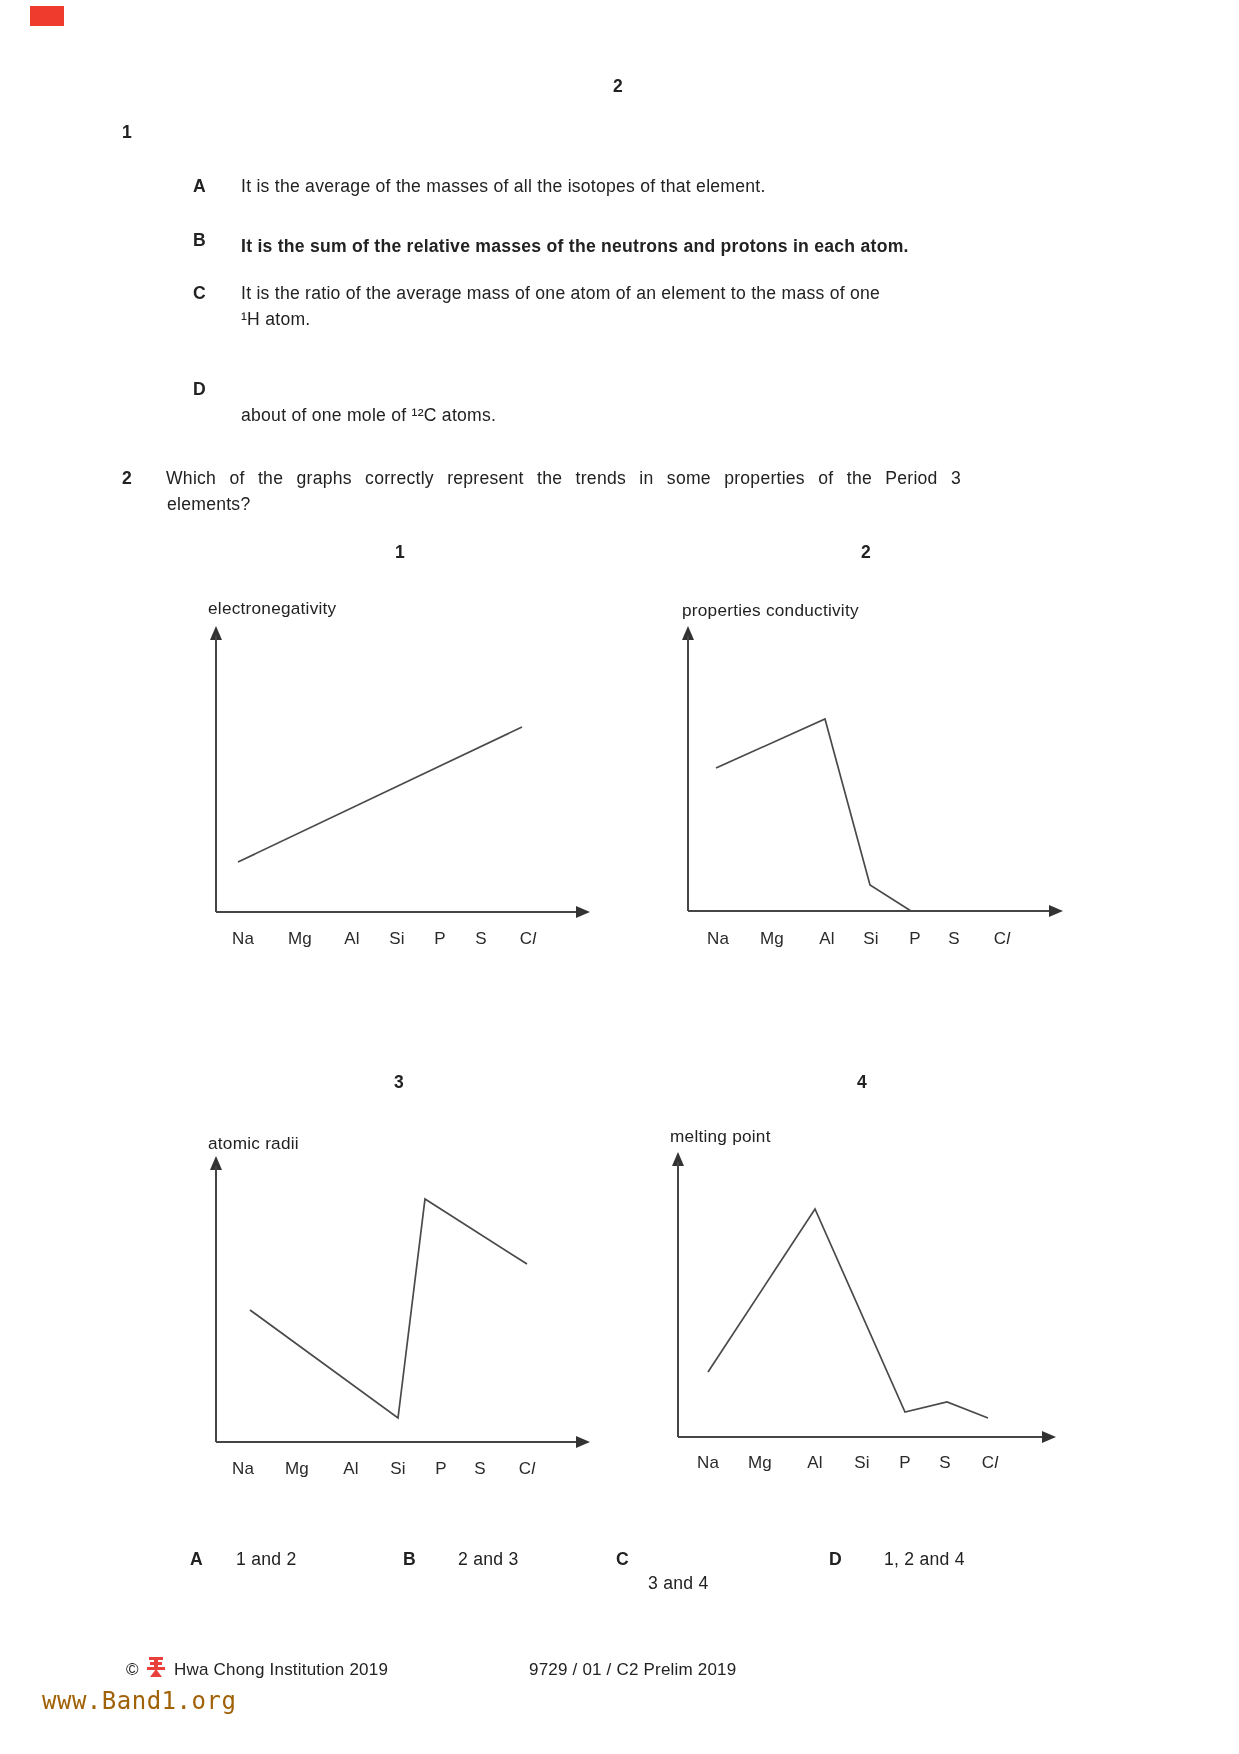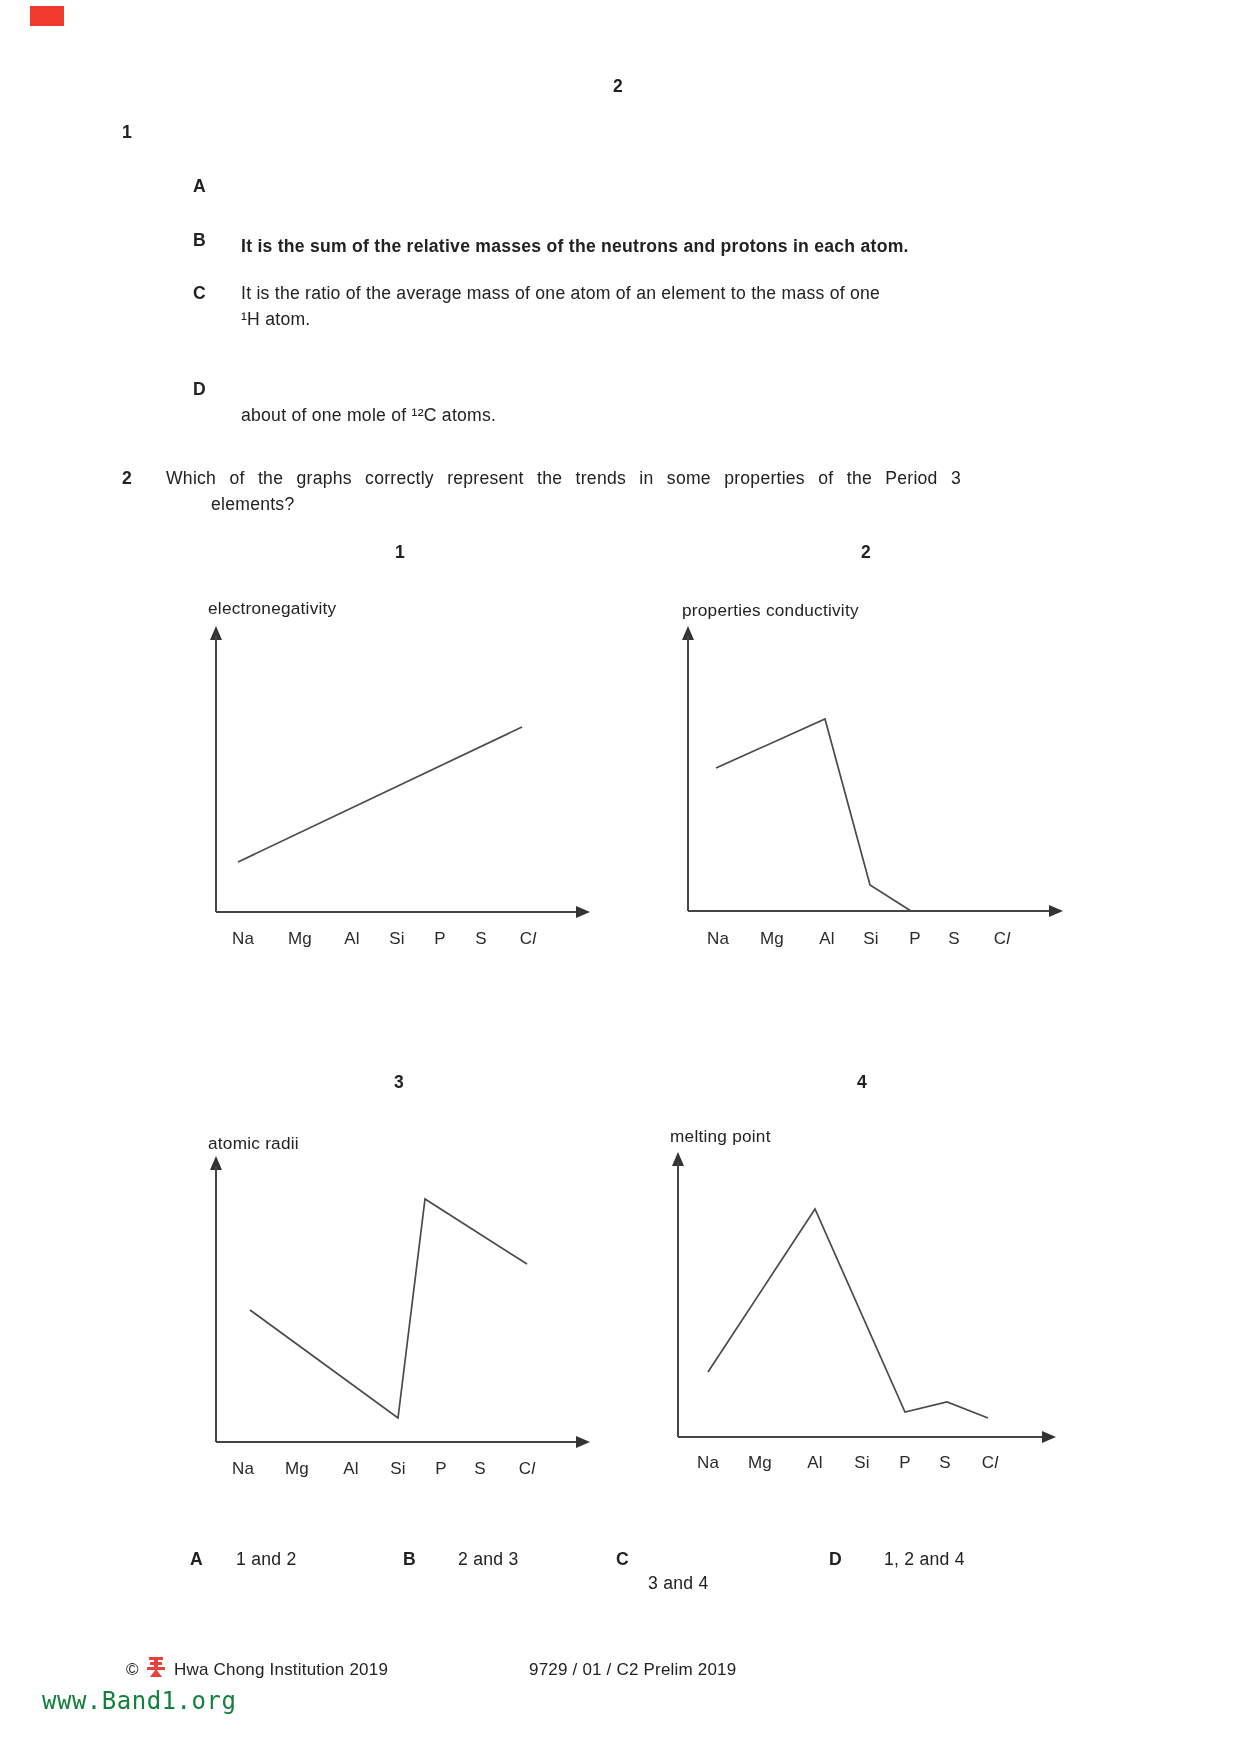--- a/index.html
+++ b/index.html
@@ -16,49 +16,50 @@
   .gtitle { font-size:17.2px; }
   .gnum { font-weight:bold; font-size:17.5px; width:22px; text-align:center; }
   svg { position:absolute; overflow:visible; }
   svg .axis { stroke:#454545; stroke-width:2; fill:none; }
   svg .curve { stroke:#4a4a4a; stroke-width:1.7; fill:none; }
   svg .arrow { fill:#333333; stroke:none; }
   svg text { font-family:"Liberation Sans", sans-serif; font-size:17px; fill:#2a2a2a; letter-spacing:0.2px; }
   svg text.el { text-anchor:middle; }
   .ital { font-style:italic; }
   .footer-line { font-size:17px; letter-spacing:0.2px; }
-  .band1 { font-family:"DejaVu Sans Mono", monospace; font-size:24px; letter-spacing:0.5px; color:#15803d; }
+  .band1 { font-family:"DejaVu Sans Mono", monospace; font-size:24px; letter-spacing:0.5px; color:#a16207; }
   .emblem { position:absolute; }
 </style>
 </head>
 <body>
 
 <div class="page">
 
   <div class="red-mark"></div>
 
   <div class="abs bold" style="left:603px; top:76px; width:30px; text-align:center; font-size:17.5px;">2</div>
 
   <div class="abs bold" style="left:122px; top:122px;">1</div>
 
   <div class="abs bold" style="left:193px; top:176px;">A</div>
+  <div class="abs" style="left:241px; top:176px;">It is the average of the masses of all the isotopes of that element.</div>
 
   <div class="abs bold" style="left:193px; top:230px;">B</div>
   <div class="abs" style="left:241px; top:236px;font-weight:bold;">It is the sum of the relative masses of the neutrons and protons in each atom.</div>
 
   <div class="abs bold" style="left:193px; top:283px;">C</div>
   <div class="abs" style="left:241px; top:283px;">It is the ratio of the average mass of one atom of an element to the mass of one</div>
   <div class="abs" style="left:241px; top:309px;">¹H atom.</div>
 
   <div class="abs bold" style="left:193px; top:379px;">D</div>
   <div class="abs" style="left:241px; top:405px;">about of one mole of ¹²C atoms.</div>
 
   <div class="abs bold" style="left:122px; top:468px;">2</div>
   <div class="abs just" style="left:166px; top:468px; width:795px;">Which of the graphs correctly represent the trends in some properties of the Period 3</div>
-  <div class="abs" style="left:167px; top:494px;margin-left:44px;">elements?</div>
+  <div class="abs" style="left:167px; top:494px;">elements?</div>
 
   <div class="abs gnum" style="left:389px; top:542px;">1</div>
   <div class="abs gnum" style="left:855px; top:542px;">2</div>
 
   <div class="abs gtitle" style="left:208px; top:598px;">electronegativity</div>
   <div class="abs gtitle" style="left:682px; top:600px;">properties conductivity</div>
 
   <svg style="left:180px; top:622px;" width="430" height="330">
     <polygon class="arrow" points="36,4 30,18 42,18"></polygon>
     <line class="axis" x1="36" y1="14" x2="36" y2="290"></line>

